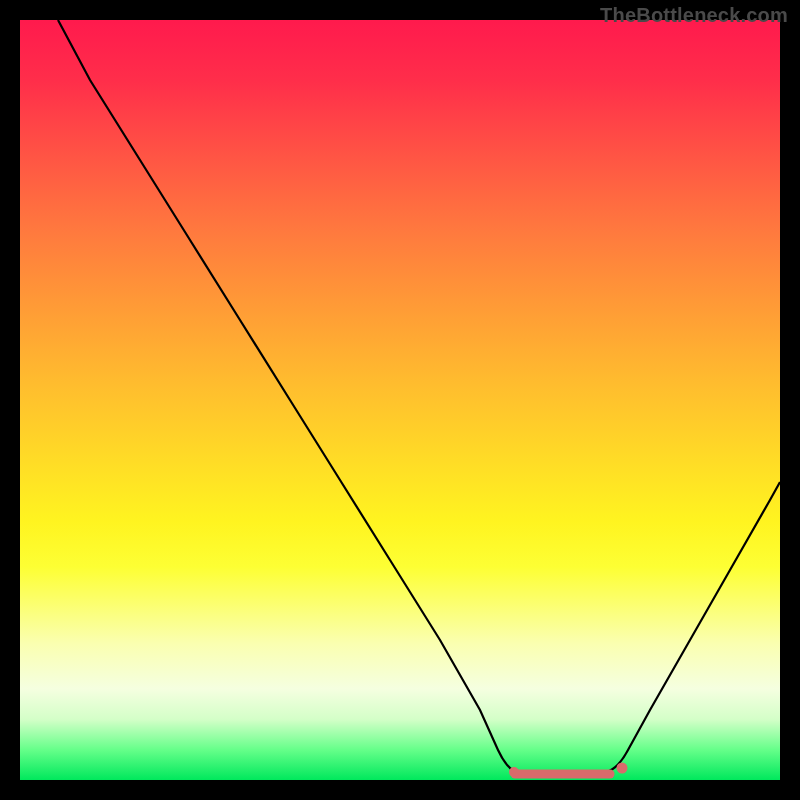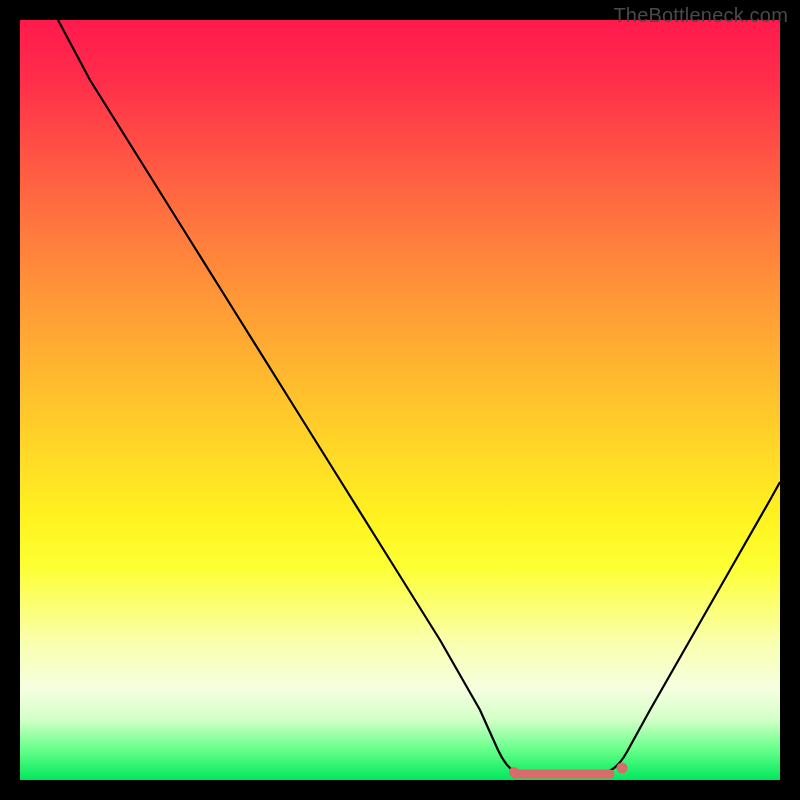--- a/index.html
+++ b/index.html
@@ -9,21 +9,21 @@
     background: #000;
     position: relative;
     font-family: Arial, sans-serif;
   }
   .watermark {
     position: absolute;
     top: 4px;
     right: 12px;
     color: #4a4a4a;
     font-size: 20px;
-    font-weight: 400;
+    font-weight: 700;
     z-index: 10;
     letter-spacing: 0.2px;
   }
   .plot-area {
     position: absolute;
     left: 20px;
     top: 20px;
     width: 760px;
     height: 760px;
     overflow: hidden;

